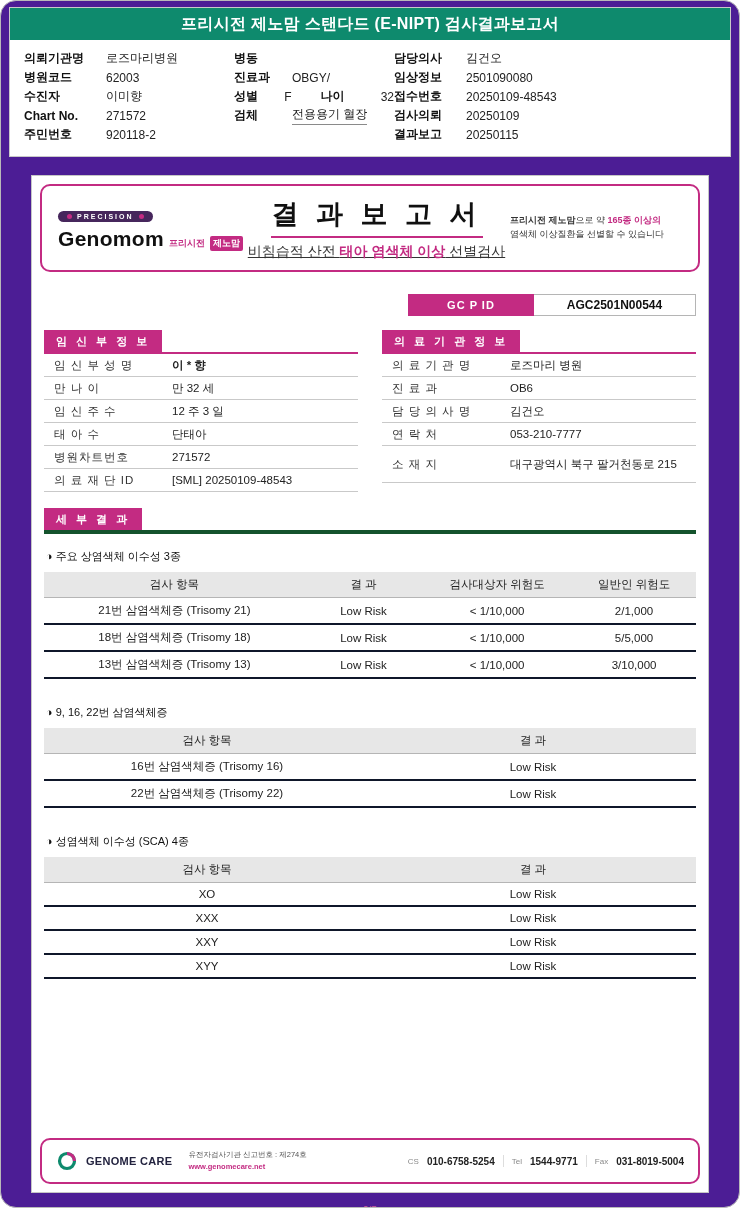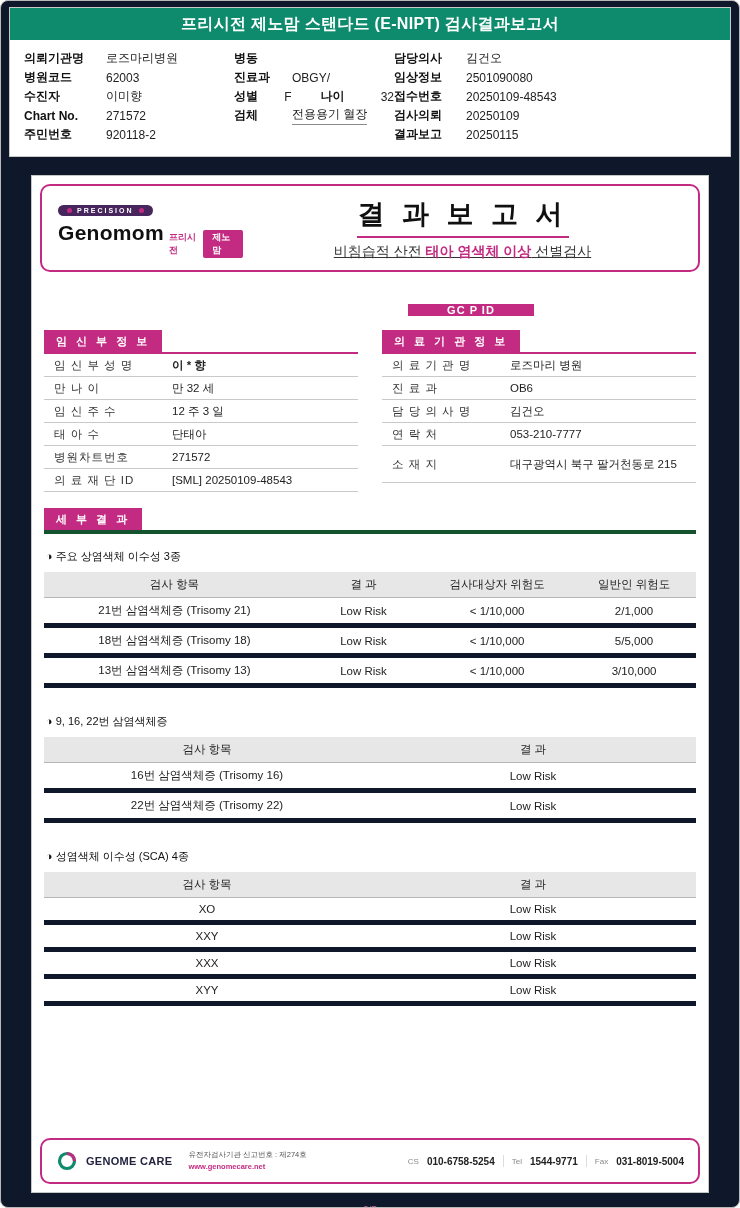--- a/index.html
+++ b/index.html
@@ -4,22 +4,22 @@
 <style>
   * { box-sizing: border-box; margin: 0; padding: 0; }
   body {
     font-family: "Liberation Sans", sans-serif;
     background: #fff;
     width: 740px; height: 1208px;
     overflow: hidden;
   }
   .screen {
     width: 740px; height: 1208px;
-    border: 1px solid #b9b9b9; border-radius: 8px;
-    background: #0f172a; position: relative; overflow: hidden;
+    border: 1px solid #b9b9b9; border-radius: 16px;
+    background: #4c1d95; position: relative; overflow: hidden;
   }
   
   .top-box { margin: 6px 8px 0; border: 1px solid #c9c9c9; background: #fff; }
   .title-bar {
     height: 32px; background: #0e8a6d; color: #fff;
     font-size: 16px; font-weight: bold; text-align: center; line-height: 32px;
     letter-spacing: 0.3px;
   }
   .pinfo { display: flex; padding: 9px 14px 12px; }
   .pi-col { font-size: 12px; color: #1a1a1a; }
@@ -46,34 +46,34 @@
     height: 88px; display: flex; align-items: center; padding: 0 16px;
     flex-shrink: 0;
   }
   .logo-block { width: 185px; }
   .precision-pill {
     display: inline-flex; align-items: center; gap: 5px;
     background: #46265c; color: #fff; font-size: 7px; letter-spacing: 2px;
     padding: 2px 9px; border-radius: 9px; font-weight: bold;
   }
   .pill-dot { width: 5px; height: 5px; border-radius: 50%; background: #c32b82; display: inline-block; }
-  .logo-row { display: flex; align-items: baseline; gap: 5px; margin-top: 4px; }
+  .logo-row { display: flex; align-items: baseline; gap: 5px; margin-top: 4px; text-align: right; }
   .logo-genomom { font-size: 21px; font-weight: bold; color: #101010; letter-spacing: 0.3px; }
   .logo-kr-a { color: #c32b82; font-weight: bold; font-size: 9px; }
-  .logo-kr-b { background: #c32b82; color: #fff; font-weight: bold; font-size: 9px; padding: 1px 9px; border-radius: 2px; }
+  .logo-kr-b { background: #c32b82; color: #fff; font-weight: bold; font-size: 9px; padding: 1px 3px; border-radius: 2px; }
   .title-block { flex: 1; text-align: center; }
   .doc-title { font-size: 27px; font-weight: bold; letter-spacing: 5px; color: #101010; }
   .title-underline { width: 212px; height: 2px; background: #c32b82; margin: 4px auto 5px; }
   .doc-subtitle { font-size: 14px; color: #333; text-decoration: underline; }
   .doc-subtitle .hl { color: #c32b82; font-weight: bold; }
   .tagline { width: 172px; font-size: 9px; color: #333; line-height: 1.55; text-align: left; }
   .tagline .b { font-weight: bold; }
   .tagline .hl { color: #c32b82; font-weight: bold; }
   
-  .gcpid { display: flex; margin: 14px 12px 0 auto; width: 288px; height: 22px; flex-shrink: 0; align-items: flex-end; }
+  .gcpid { display: flex; margin: 14px 12px 0 auto; width: 288px; height: 22px; flex-shrink: 0; }
   .gcpid-label {
     width: 126px; background: #c32b82; color: #fff; font-weight: bold; font-size: 11px;
     display: flex; align-items: center; justify-content: center; letter-spacing: 1px;
   }
   .gcpid-value {
     flex: 1; border: 1px solid #b5b5b5; border-left: none;
     display: flex; align-items: center; justify-content: center;
     font-weight: bold; font-size: 12px; color: #111;
   }
   
@@ -95,21 +95,21 @@
   .bold { font-weight: bold; }
   .detail-badge-row { margin: 16px 12px 0; border-bottom: 4px solid #14532d; line-height: 0; flex-shrink: 0; }
   
   .sec-heading { margin: 26px 14px 0; font-size: 11px; color: #111; flex-shrink: 0; }
   .sec-heading.first { margin-top: 15px; }
   .rtable { width: calc(100% - 24px); margin: 8px 12px 0; border-collapse: collapse; font-size: 11.5px; color: #222; flex-shrink: 0; }
   .rtable th {
     background: #e7e7e7; font-weight: normal; padding: 5px 4px;
     border-bottom: 1px solid #b5b5b5; text-align: center;
   }
-  .rtable td { padding: 5px 4px; border-bottom: 5px solid #0f172a; text-align: center; }
+  .rtable td { padding: 5px 4px; border-bottom: 2px solid #0f172a; text-align: center; }
   .rtable-4col .c1 { width: 40%; } .rtable-4col .c2 { width: 18%; }
   .rtable-4col .c3 { width: 23%; } .rtable-4col .c4 { width: 19%; }
   .rtable-2col .c1 { width: 50%; } .rtable-2col .c2 { width: 50%; }
   
   .foot-box {
     margin: 8px; margin-top: auto; border: 2px solid #c32b82; border-radius: 10px;
     height: 46px; display: flex; align-items: center; padding: 0 14px; gap: 8px;
     flex-shrink: 0;
   }
   .gc-mark { display: inline-flex; align-items: center; }
@@ -214,24 +214,29 @@
           <span class="logo-genomom">Genomom</span>
           <span class="logo-kr-a">프리시전</span>
           <span class="logo-kr-b">제노맘</span>
         </div>
       </div>
       <div class="title-block">
         <div class="doc-title">결 과 보 고 서</div>
         <div class="title-underline"></div>
         <div class="doc-subtitle"><span>비침습적 산전 </span><span class="hl">태아 염색체 이상</span><span> 선별검사</span></div>
       </div>
+      <div class="tagline">
+        <span class="b">프리시전 제노맘</span><span>으로 약 </span><span class="hl">165종 이상의</span><br>
+        <span>염색체 이상질환을 선별할 수 있습니다</span>
+      </div>
     </div>
 
     <div class="gcpid">
       <div class="gcpid-label">GC P ID</div>
+      <div class="gcpid-value">AGC2501N00544</div>
     </div>
 
     <div class="info-tables">
 
       <div class="info-tbl">
         <div class="sec-badge-row"><span class="sec-badge">임 신 부 정 보</span></div>
         <div class="inf-row">
           <span class="inf-label">임 신 부 성 명</span>
           <span class="inf-value bold">이 * 향</span>
         </div>
@@ -344,25 +349,25 @@
           <th class="c1">검사 항목</th>
           <th class="c2">결 과</th>
         </tr>
       </thead>
       <tbody>
         <tr>
           <td>XO</td>
           <td>Low Risk</td>
         </tr>
         <tr>
+          <td>XXX</td>
+          <td>Low Risk</td>
+        </tr>
+        <tr>
           <td>XXY</td>
-          <td>Low Risk</td>
-        </tr>
-        <tr>
-          <td>XXX</td>
           <td>Low Risk</td>
         </tr>
         <tr>
           <td>XYY</td>
           <td>Low Risk</td>
         </tr>
       </tbody>
     </table>
 
     <div class="foot-box">

